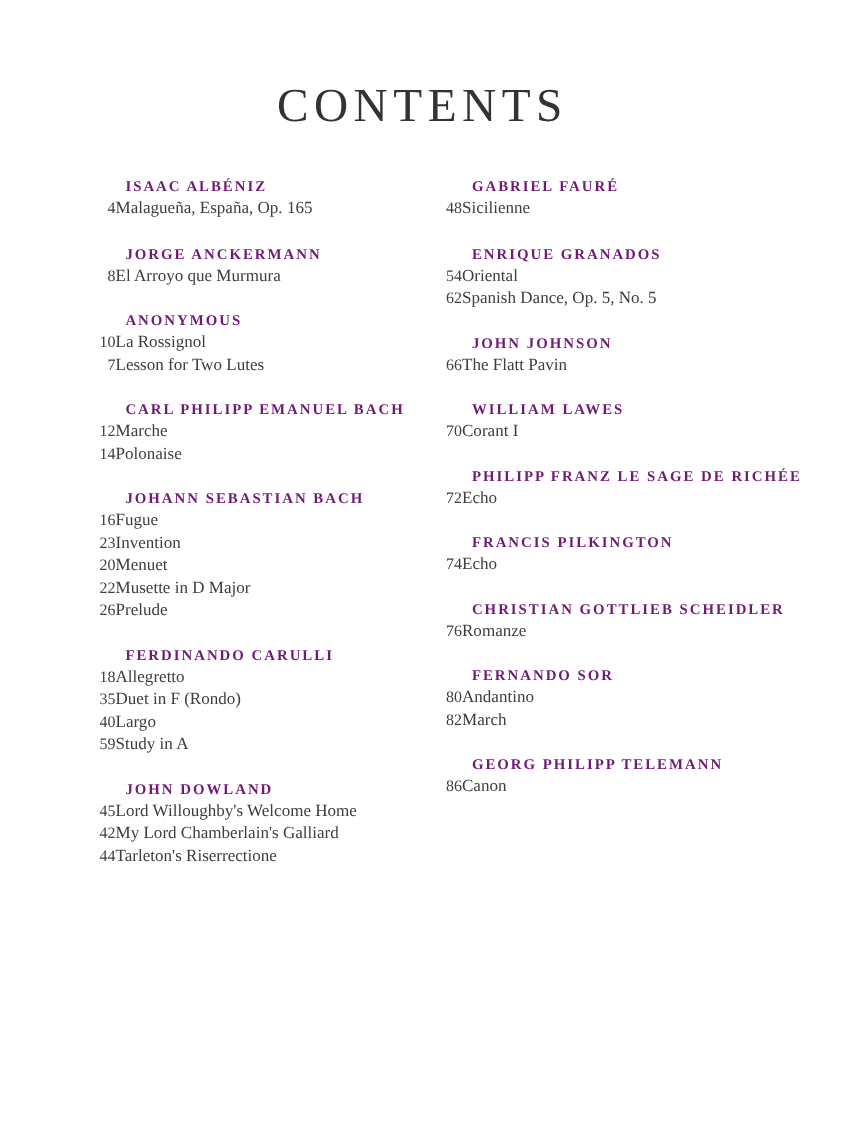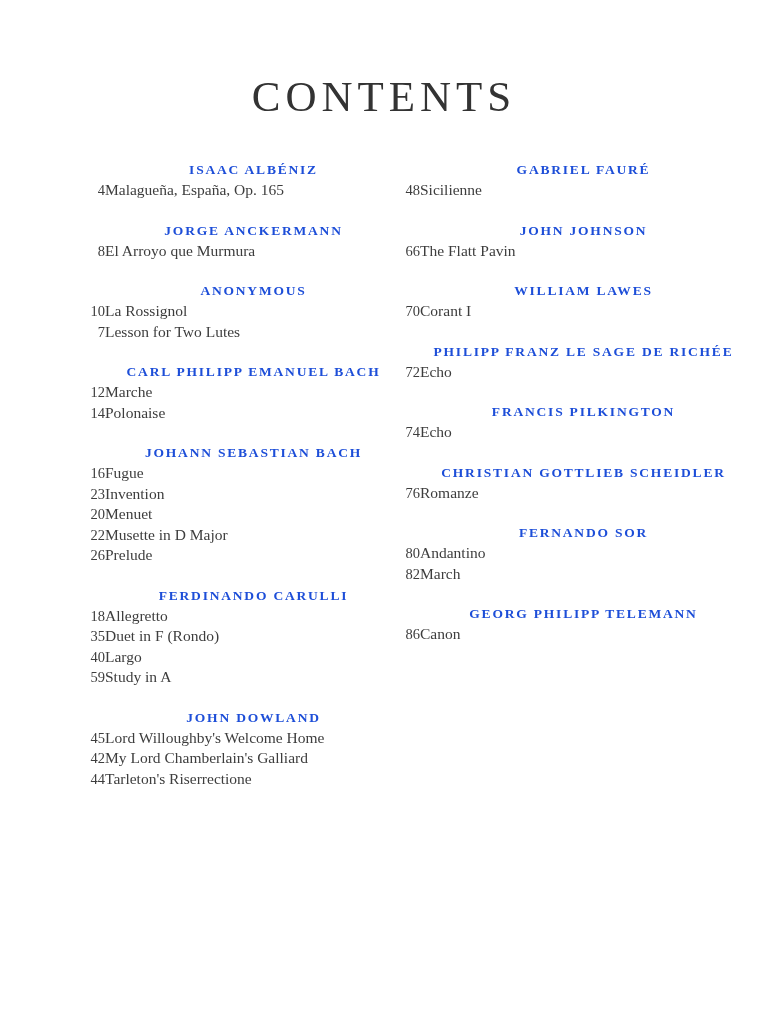--- a/index.html
+++ b/index.html
@@ -40,24 +40,23 @@
     width: auto;
   }
   .composer-group {
     margin-bottom: 19px;
   }
   .composer-name {
     font-size: 13.5px;
     font-weight: 700;
     letter-spacing: 1.8px;
     line-height: 21px;
-    color: #1d4ed8;
+    color: #701a75;
     padding-left: 36px;
     white-space: nowrap;
-    text-align: center;
   }
   .work-row {
     display: flex;
     align-items: baseline;
     line-height: 20.5px;
     white-space: nowrap;
   }
   .page-num {
     flex: 0 0 27px;
     width: 27px;
@@ -174,20 +173,31 @@
       </div>
     <div class="toc-column right">
         <div class="composer-group">
           <div class="composer-name">GABRIEL FAURÉ</div>
           <div class="work-row">
             <span class="page-num">48</span>
             <span class="work-title">Sicilienne</span>
           </div>
         </div>
         <div class="composer-group">
+          <div class="composer-name">ENRIQUE GRANADOS</div>
+          <div class="work-row">
+            <span class="page-num">54</span>
+            <span class="work-title">Oriental</span>
+          </div>
+          <div class="work-row">
+            <span class="page-num">62</span>
+            <span class="work-title">Spanish Dance, Op. 5, No. 5</span>
+          </div>
+        </div>
+        <div class="composer-group">
           <div class="composer-name">JOHN JOHNSON</div>
           <div class="work-row">
             <span class="page-num">66</span>
             <span class="work-title">The Flatt Pavin</span>
           </div>
         </div>
         <div class="composer-group">
           <div class="composer-name">WILLIAM LAWES</div>
           <div class="work-row">
             <span class="page-num">70</span>

